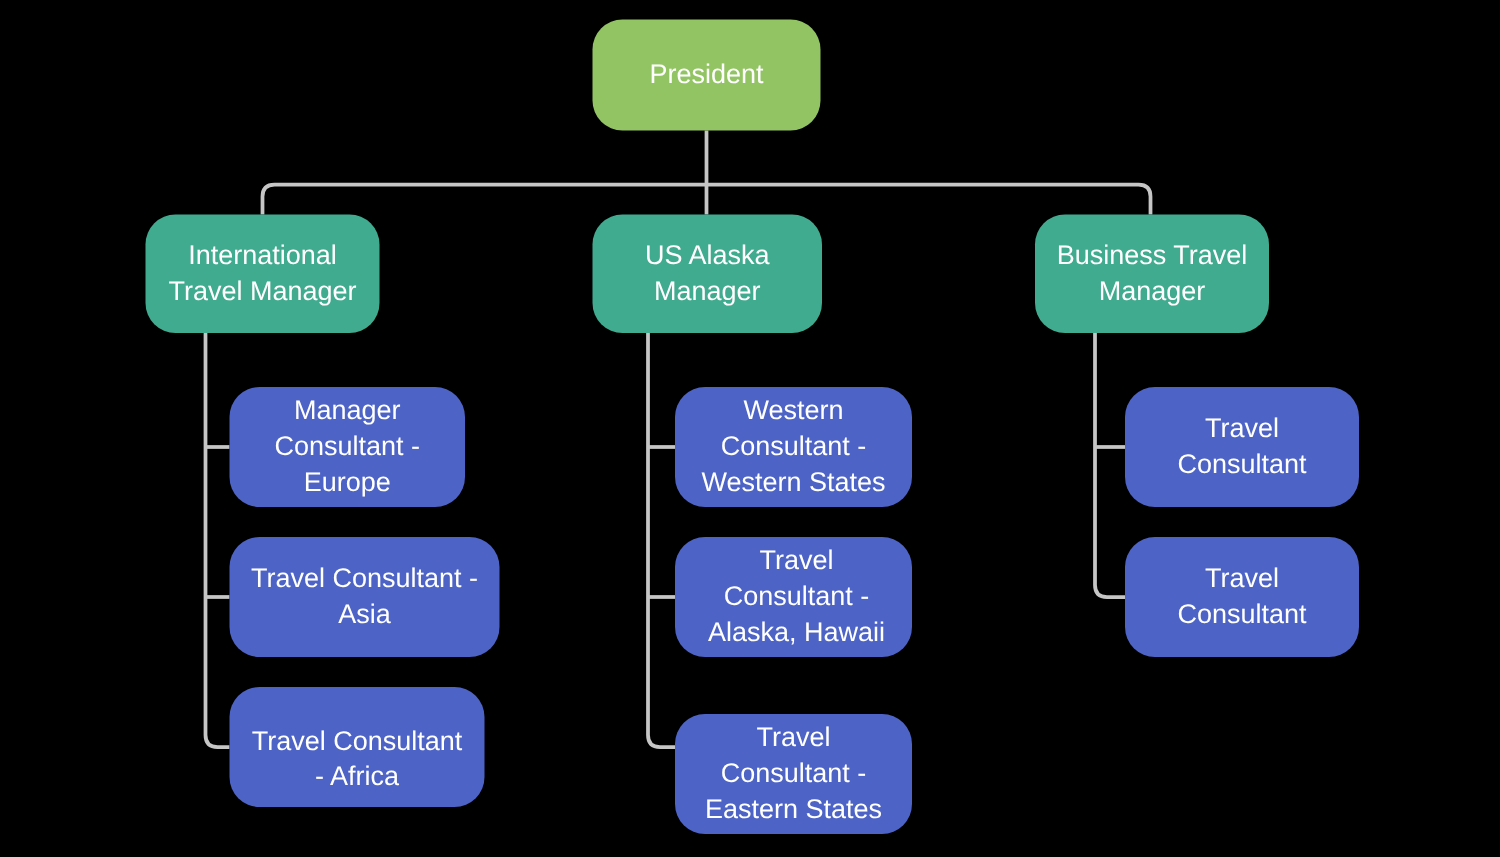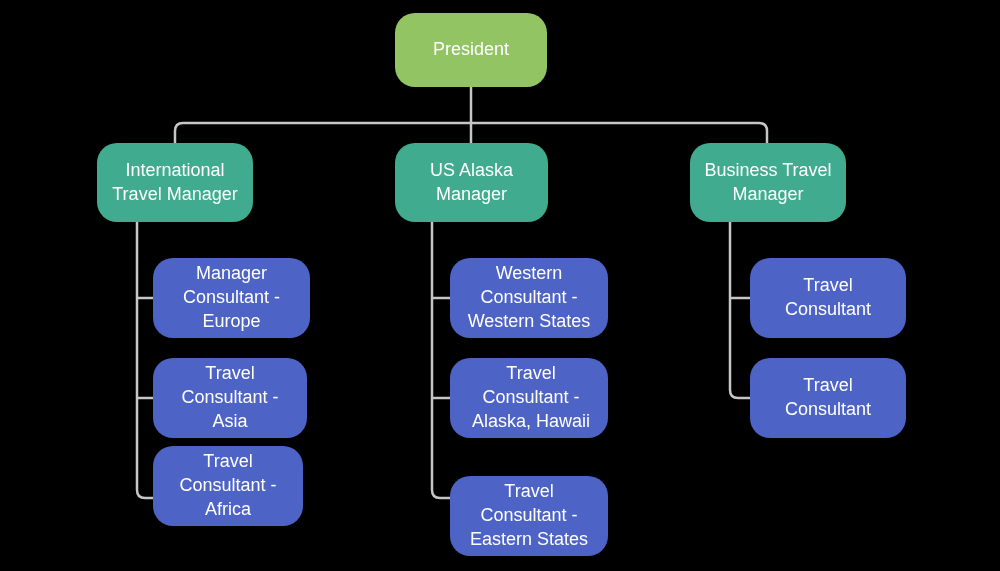--- a/index.html
+++ b/index.html
@@ -41,22 +41,22 @@
   
   #president { left: 395px; top: 13px;  width: 152px; height: 74px; }
 
   
   #mgr-international { left: 97px;  top: 143px; width: 156px; height: 79px; }
   #mgr-us            { left: 395px; top: 143px; width: 153px; height: 79px; }
   #mgr-business      { left: 690px; top: 143px; width: 156px; height: 79px; }
 
   
   #c-europe { left: 153px; top: 258px; width: 157px; height: 80px; }
-  #c-asia   { left: 153px; top: 358px; width: 154px; height: 80px; }
-  #c-africa { left: 153px; top: 446px; width: 150px; height: 80px; }
+  #c-asia   { left: 153px; top: 358px; width: 180px; height: 80px; }
+  #c-africa { left: 153px; top: 458px; width: 170px; height: 80px; align-items: flex-end; }
 
   
   #c-western { left: 450px; top: 258px; width: 158px; height: 80px; }
   #c-alaska  { left: 450px; top: 358px; width: 158px; height: 80px; padding-left: 16px; }
   #c-eastern { left: 450px; top: 476px; width: 158px; height: 80px; }
 
   
   #c-biz1 { left: 750px; top: 258px; width: 156px; height: 80px; }
   #c-biz2 { left: 750px; top: 358px; width: 156px; height: 80px; }
 </style>

